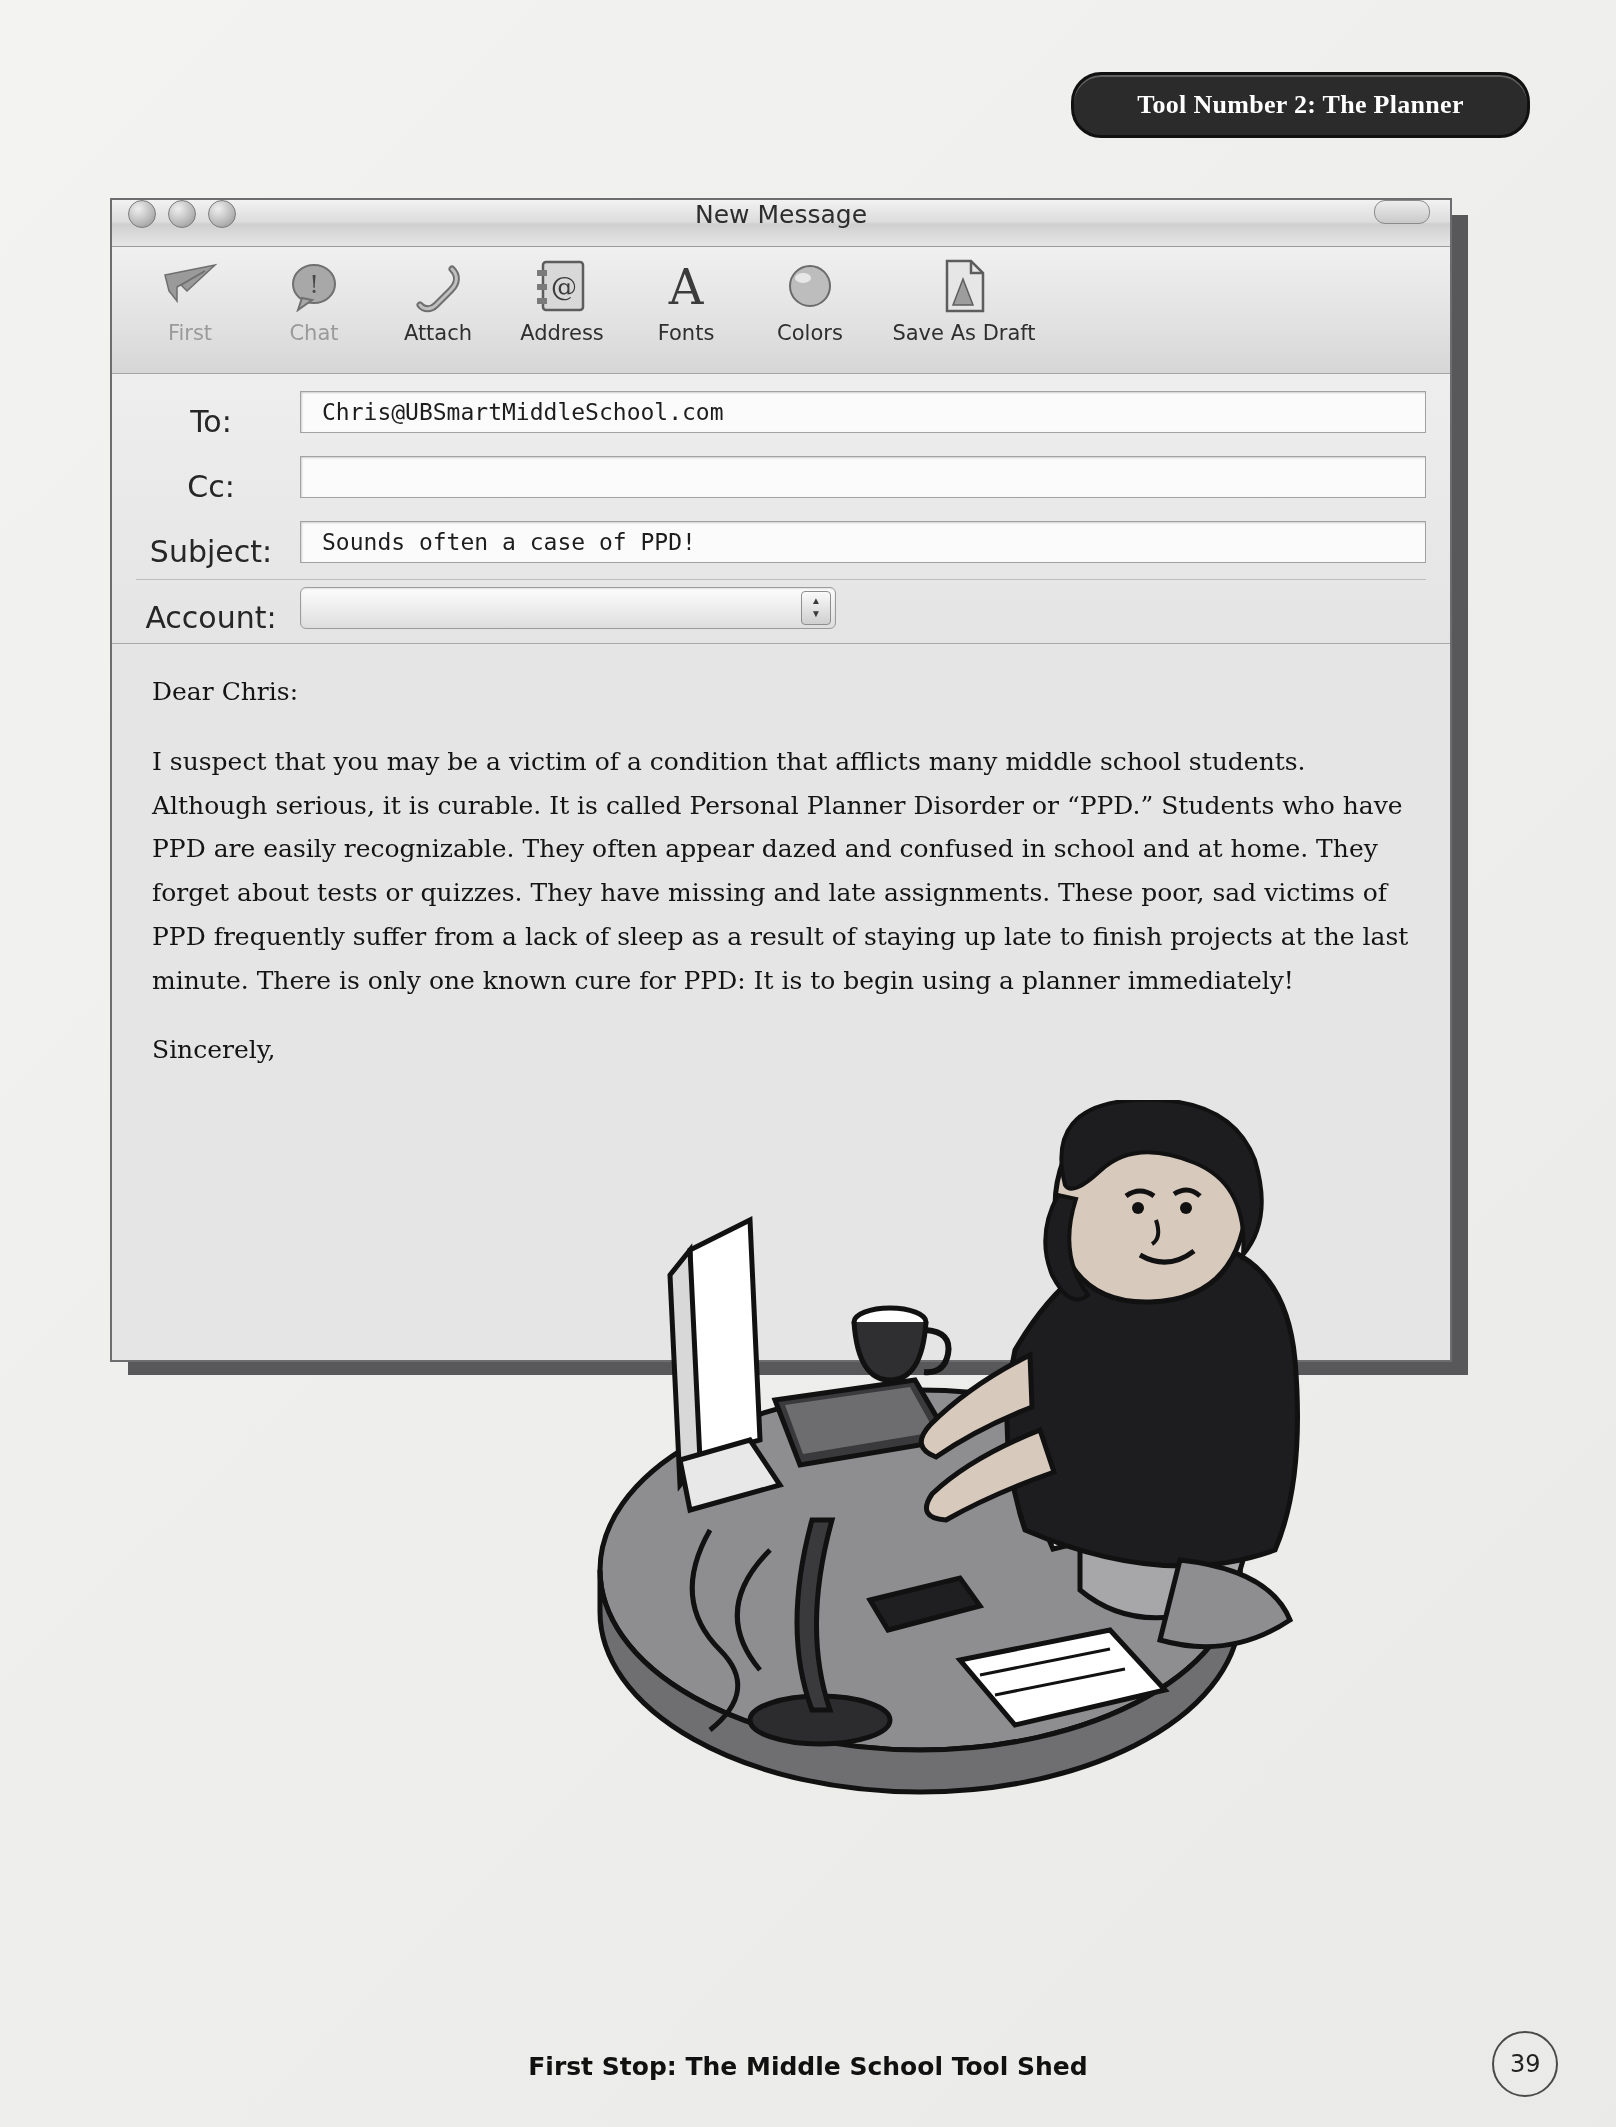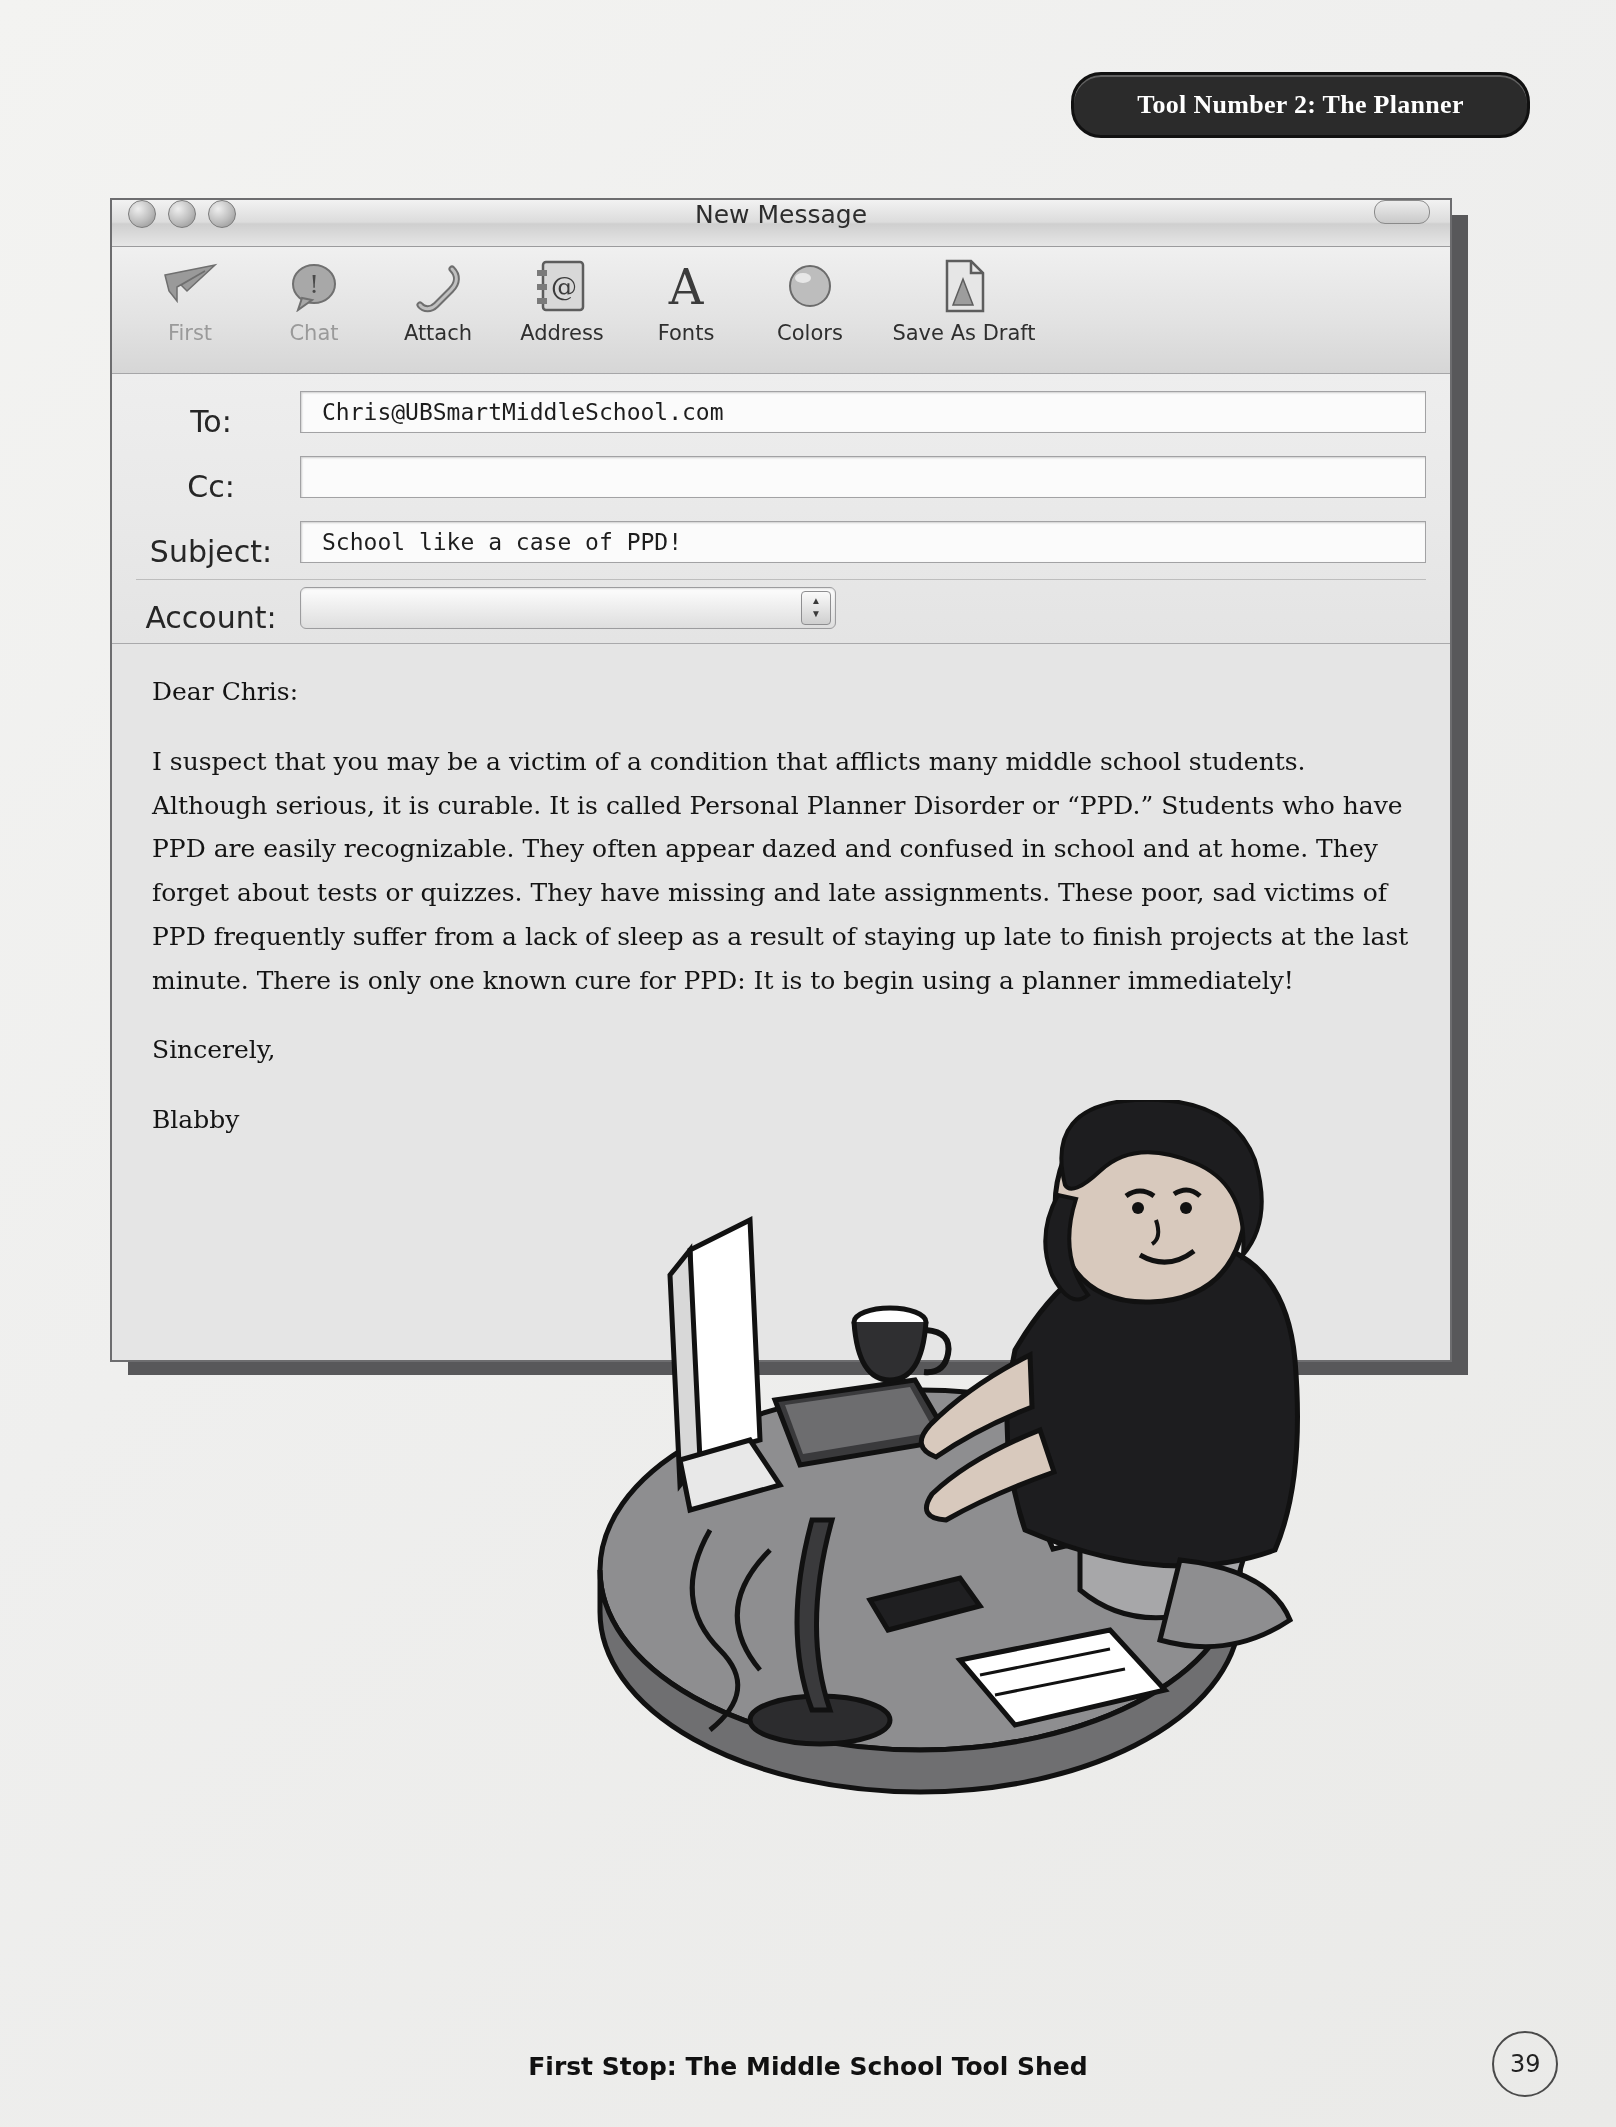--- a/index.html
+++ b/index.html
@@ -361,41 +361,40 @@
         <div class="field-input">Chris@UBSmartMiddleSchool.com</div>
       </div>
 
       <div class="field-row">
         <div class="field-label">Cc:</div>
         <div class="field-input"></div>
       </div>
 
       <div class="field-row">
         <div class="field-label">Subject:</div>
-        <div class="field-input">School like a case of PPD!</div>
+        <div class="field-input">Sounds often a case of PPD!</div>
       </div>
 
       <div class="account-row">
         <div class="field-label">Account:</div>
         <div class="account-select">
           <span style="flex:1"></span>
           <span class="stepper">
             <span style="font-size:10px">▲</span>
               <span style="font-size:10px">▼</span>
           </span>
         </div>
       </div>
 
     </div>
 
     <div class="mail-body">
       <p>Dear Chris:</p>
       <p>I suspect that you may be a victim of a condition that afflicts many middle school students. Although serious, it is curable. It is called Personal Planner Disorder or “PPD.” Students who have PPD are easily recognizable. They often appear dazed and confused in school and at home. They forget about tests or quizzes. They have missing and late assignments. These poor, sad victims of PPD frequently suffer from a lack of sleep as a result of staying up late to finish projects at the last minute. There is only one known cure for PPD: It is to begin using a planner immediately!</p>
       <p>Sincerely,</p>
-      <p>Blabby</p>
     </div>
 
   </div>
 
   <div class="illustration">
     <svg width="760" height="840" viewBox="0 0 760 840">
 
       <ellipse cx="360" cy="470" rx="320" ry="180" fill="#8e8e90" stroke="#111" stroke-width="5"></ellipse>
       <path d="M40 470 a320,180 0 0 0 640,0 v42 a320,180 0 0 1 -640,0 z" fill="#6f6f71" stroke="#111" stroke-width="5"></path>
 

